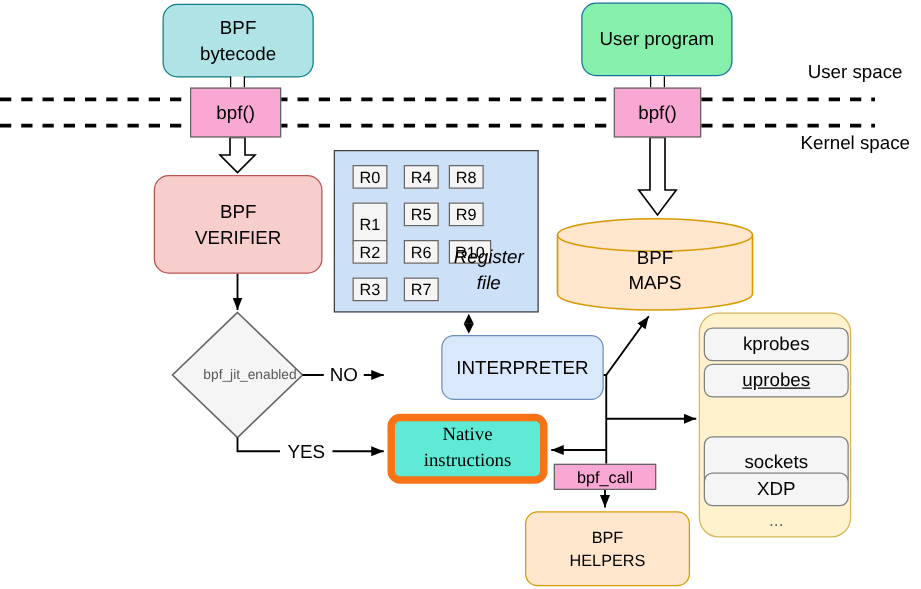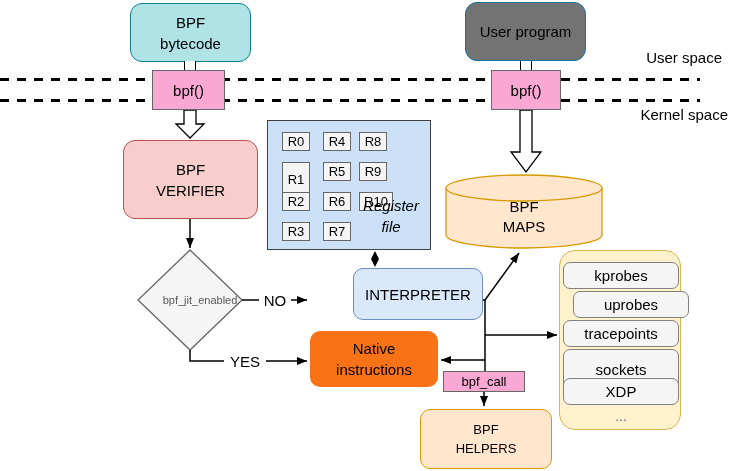--- a/index.html
+++ b/index.html
@@ -10,24 +10,24 @@
   svg.overlay { position:absolute; left:0; top:0; display:block; }
   .node {
     position:absolute; box-sizing:border-box;
     display:flex; align-items:center; justify-content:center;
     text-align:center; white-space:pre-line;
     font-size:15px; line-height:21px;
   }
   .r12 { border-radius:12px; }
   .r10 { border-radius:10px; }
   .teal   { background:#b0e3e6; border:1px solid #0e8088; }
-  .blue   { background:#737373; border:1px solid #10739e; }
+  .blue   { background:#86efac; border:1px solid #10739e; }
   .red    { background:#f8cecc; border:1px solid #b85450; }
   .iblue  { background:#dae8fc; border:1px solid #6c8ebf; }
-  .purple { background:#f97316; border:6px solid #f97316; }
+  .purple { background:#5eead4; border:6px solid #f97316;font-family:Liberation Serif, serif; }
   .orange { background:#ffe6cc; border:1px solid #d79b00; }
   .gray   { background:#f9a8d4; border:1px solid #666666; }
   .plain  { background:transparent; border:none; }
   .stub { position:absolute; box-sizing:border-box; background:#ffffff;
           border-left:1px solid #000; border-right:1px solid #000; }
   .regcell { position:absolute; box-sizing:border-box; background:#f5f5f5;
              border:1px solid #666; display:flex; align-items:center;
              justify-content:center; font-size:13px; }
   .hookitem { position:absolute; box-sizing:border-box; background:#f5f5f5;
               border:1px solid #808080; border-radius:7px; display:flex;
@@ -115,20 +115,19 @@
 
   <div class="node plain" style="left:458px; top:196px; width:132px; height:42px; line-height:20px;">BPF
 MAPS</div>
 
   <div class="node gray" style="left:443px; top:371px; width:82px; height:21px; font-size:13px;">bpf_call</div>
   <div class="node orange r10" style="left:420px; top:409px; width:132px; height:60px; font-size:13px; line-height:19px;">BPF
 HELPERS</div>
 
   <div class="node" style="left:559px; top:250px; width:122px; height:180px; background:#fff2cc; border:1px solid #d6b656; border-radius:16px;">
     <div class="hookitem" style="left:3px; top:11px;  width:116px; height:27px;">kprobes</div>
-    <div class="hookitem" style="left:13px; top:40px;  width:116px; height:27px;">uprobes</div>
-    <div class="hookitem" style="left:3px; top:69px;  width:116px; height:27px;">tracepoints</div>
+    <div class="hookitem" style="left:3px; top:40px;  width:116px; height:27px;text-decoration:underline;">uprobes</div>
     <div class="hookitem" style="left:3px; top:98px;  width:116px; height:41px;">sockets</div>
     <div class="hookitem" style="left:3px; top:127px; width:116px; height:27px;">XDP</div>
     <div class="node plain" style="left:3px; top:157px; width:116px; height:16px; font-size:14px; color:#666;">...</div>
   </div>
 
 </div>
 
 </body></html>

